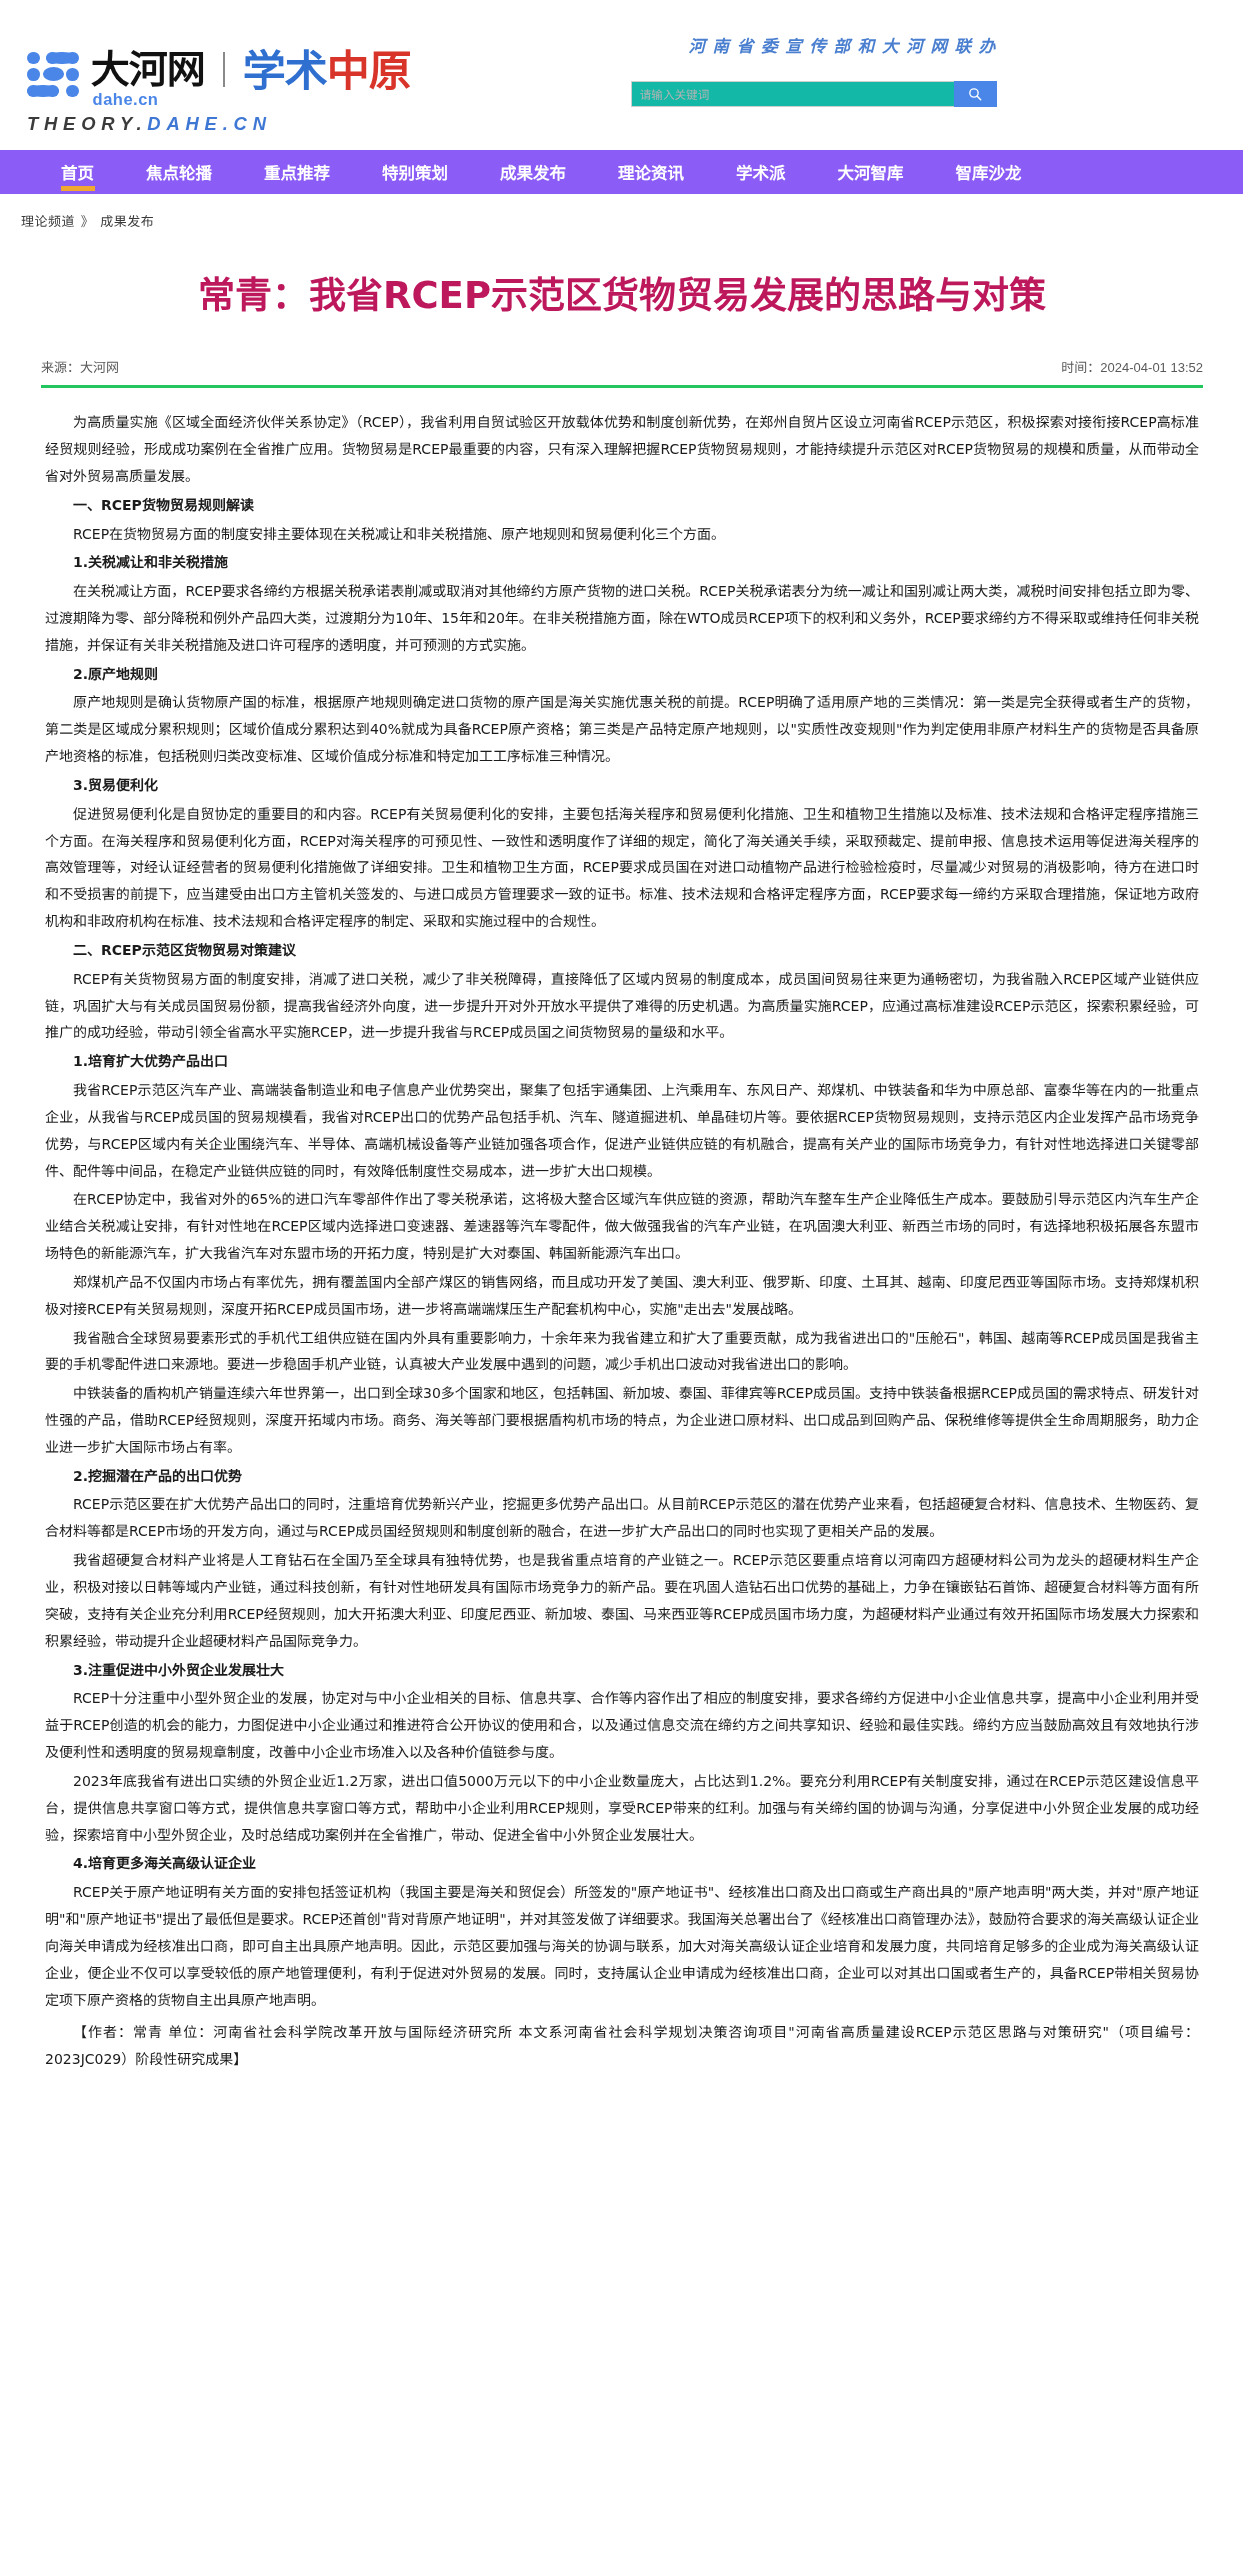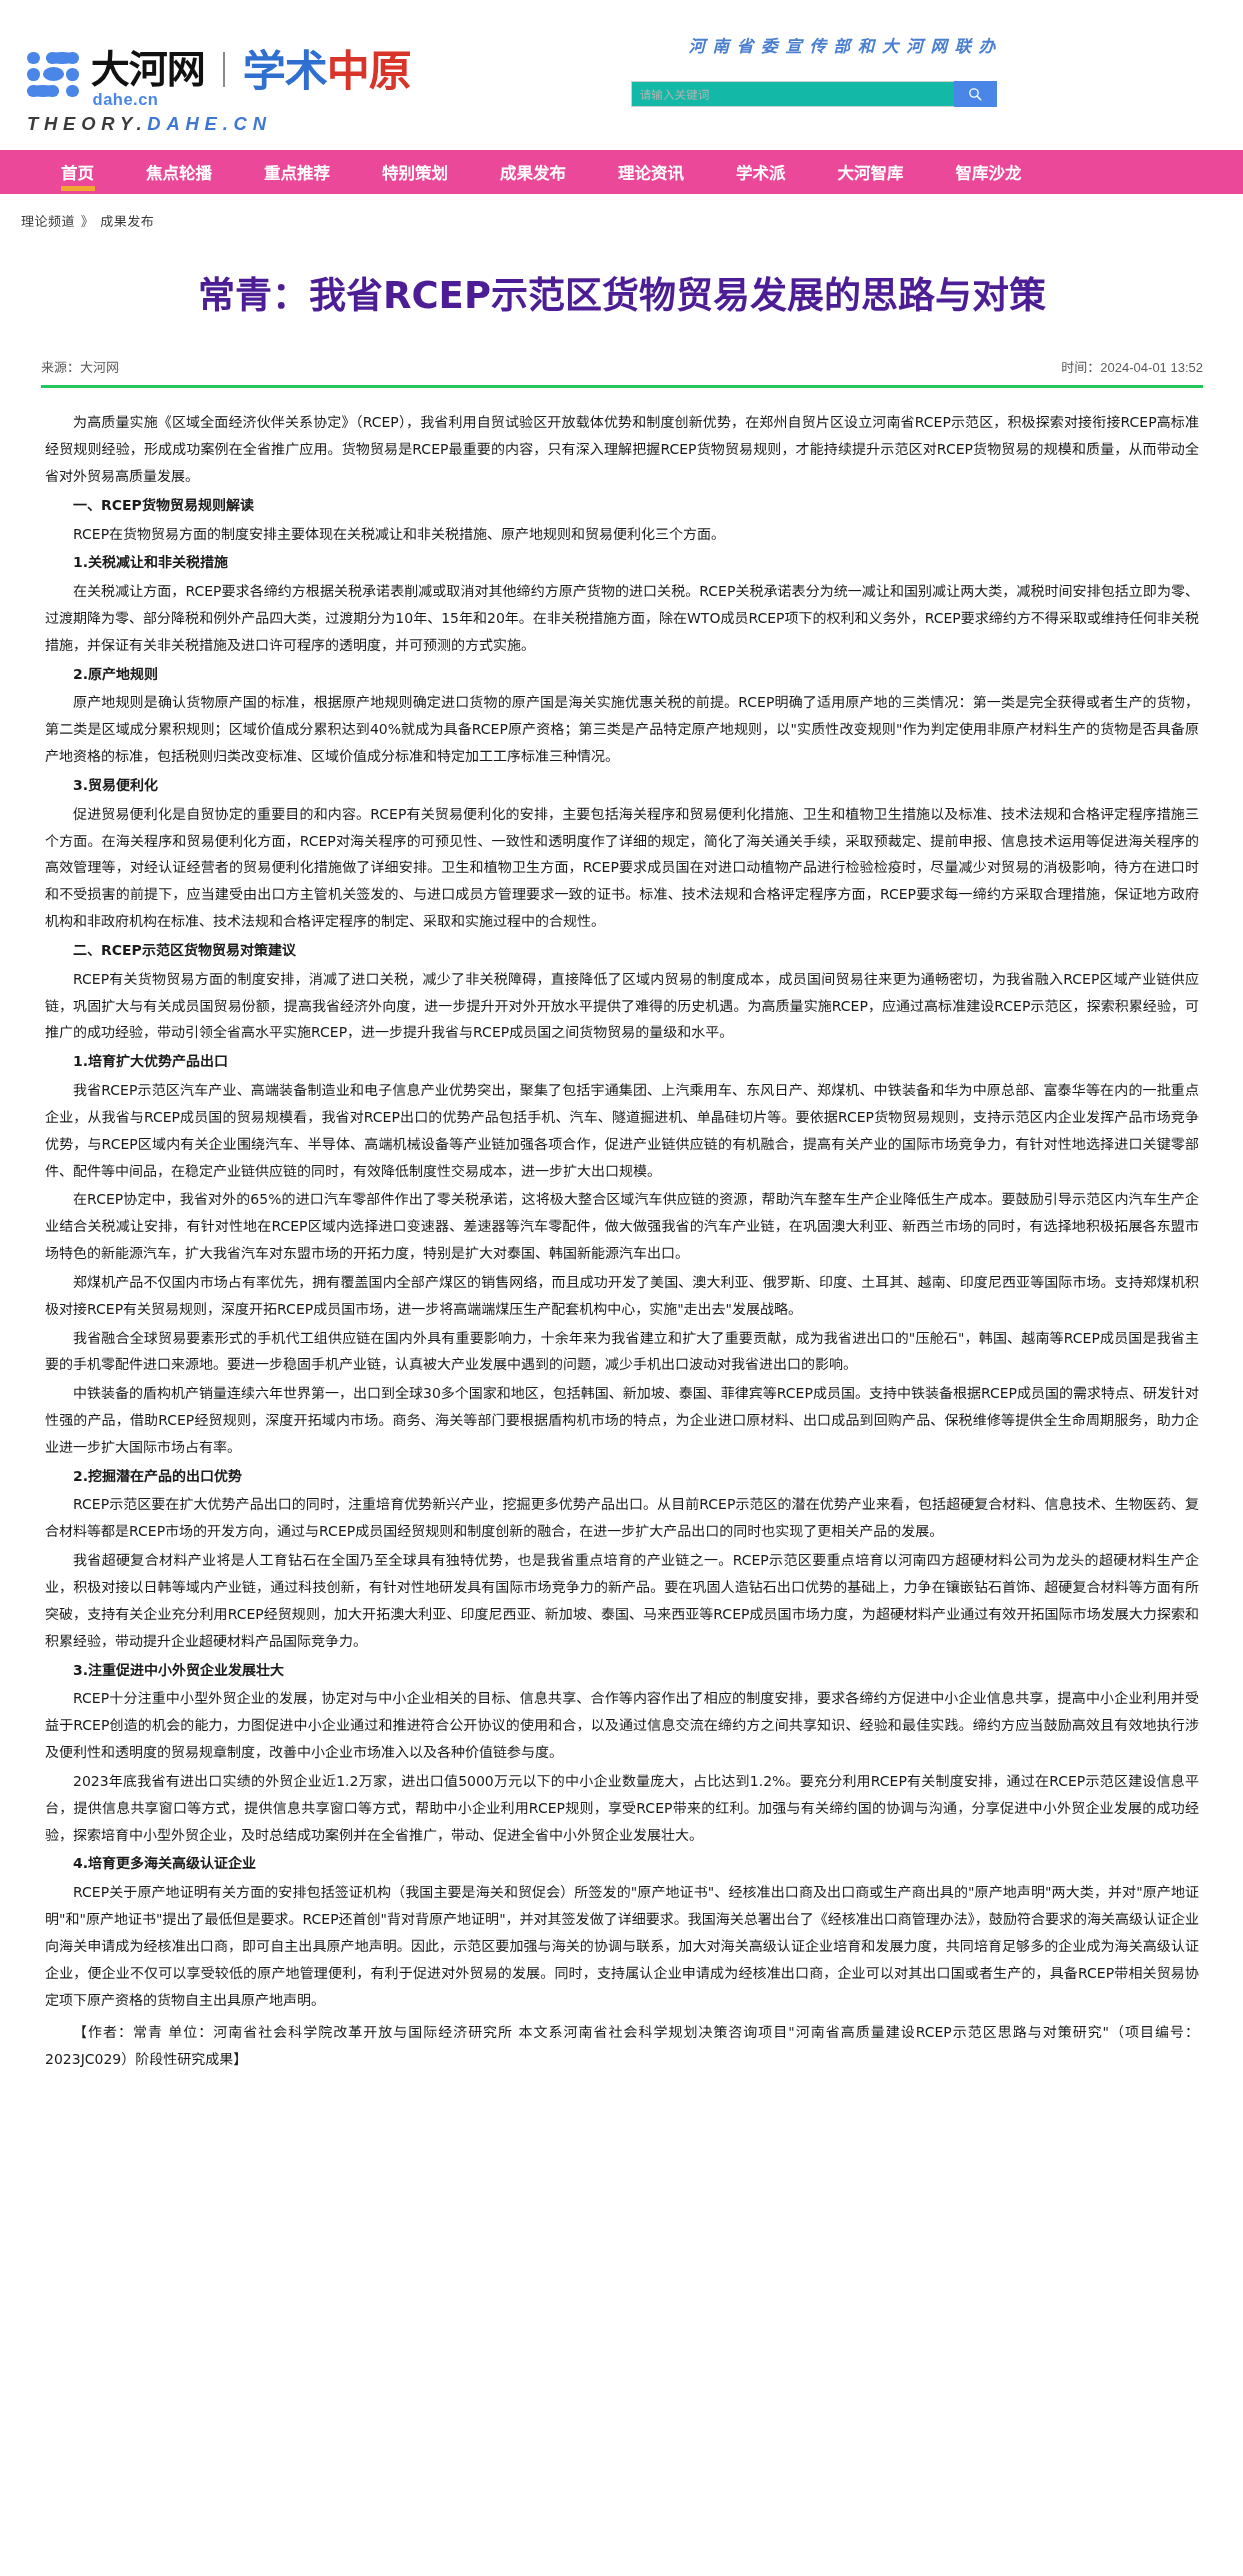--- a/index.html
+++ b/index.html
@@ -150,21 +150,21 @@
     display: flex;
     align-items: center;
     justify-content: center;
     padding: 0;
   }
 
   
   .main-nav {
     width: 1244px;
     height: 44px;
-    background: #ec4899;
+    background: #8b5cf6;
     display: flex;
     align-items: stretch;
     padding-left: 35px;
   }
   .nav-item {
     position: relative;
     color: #ffffff;
     font-size: 16.5px;
     font-weight: 700;
     display: flex;
@@ -196,21 +196,21 @@
     padding: 17.4px 0 0 21px;
     letter-spacing: 0.5px;
   }
   .breadcrumb .sep { margin: 0 5.8px; color: #555; }
 
   .article-title {
     text-align: center;
     font-family: "DejaVu Sans", sans-serif;
     font-size: 37px;
     font-weight: 700;
-    color: #4c1d95;
+    color: #be185d;
     letter-spacing: 0px;
     margin: 43px 0 0 0;
     padding: 0 28px;
     line-height: 1.25;
   }
 
   .meta-bar {
     margin: 37px 41px 0 41px;
     padding-bottom: 9.7px;
     border-bottom: 3px solid #22c55e;

